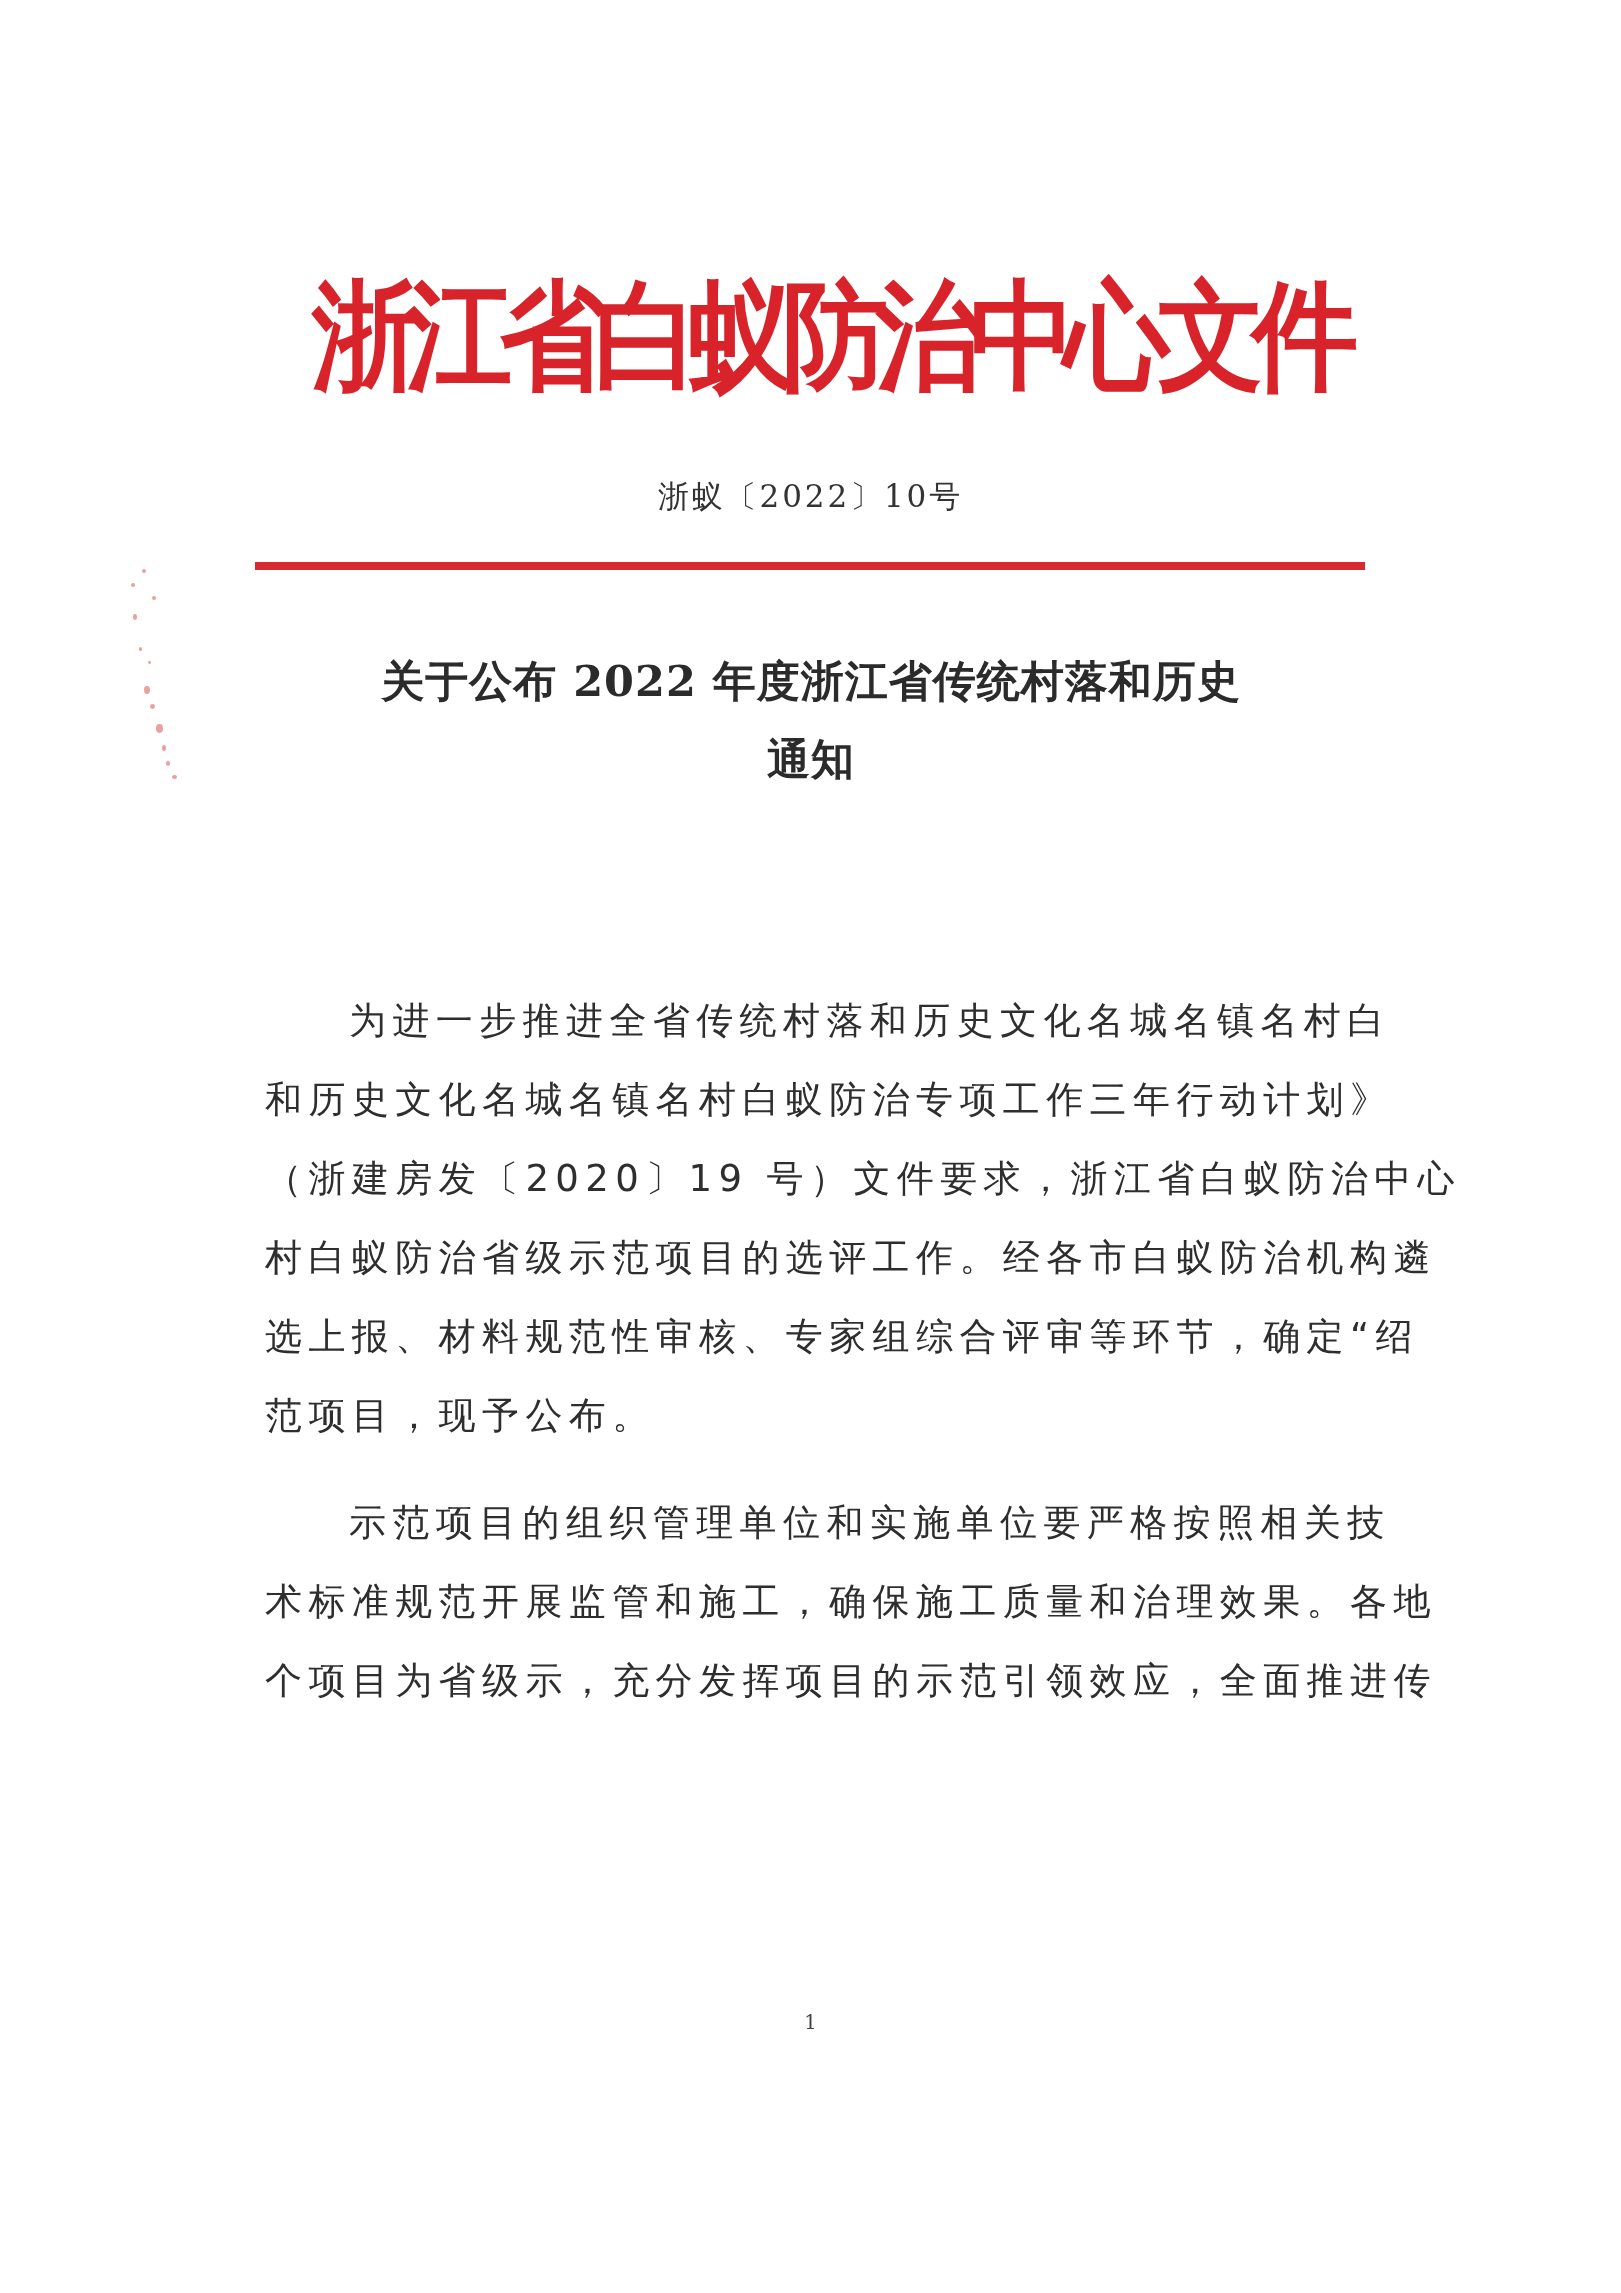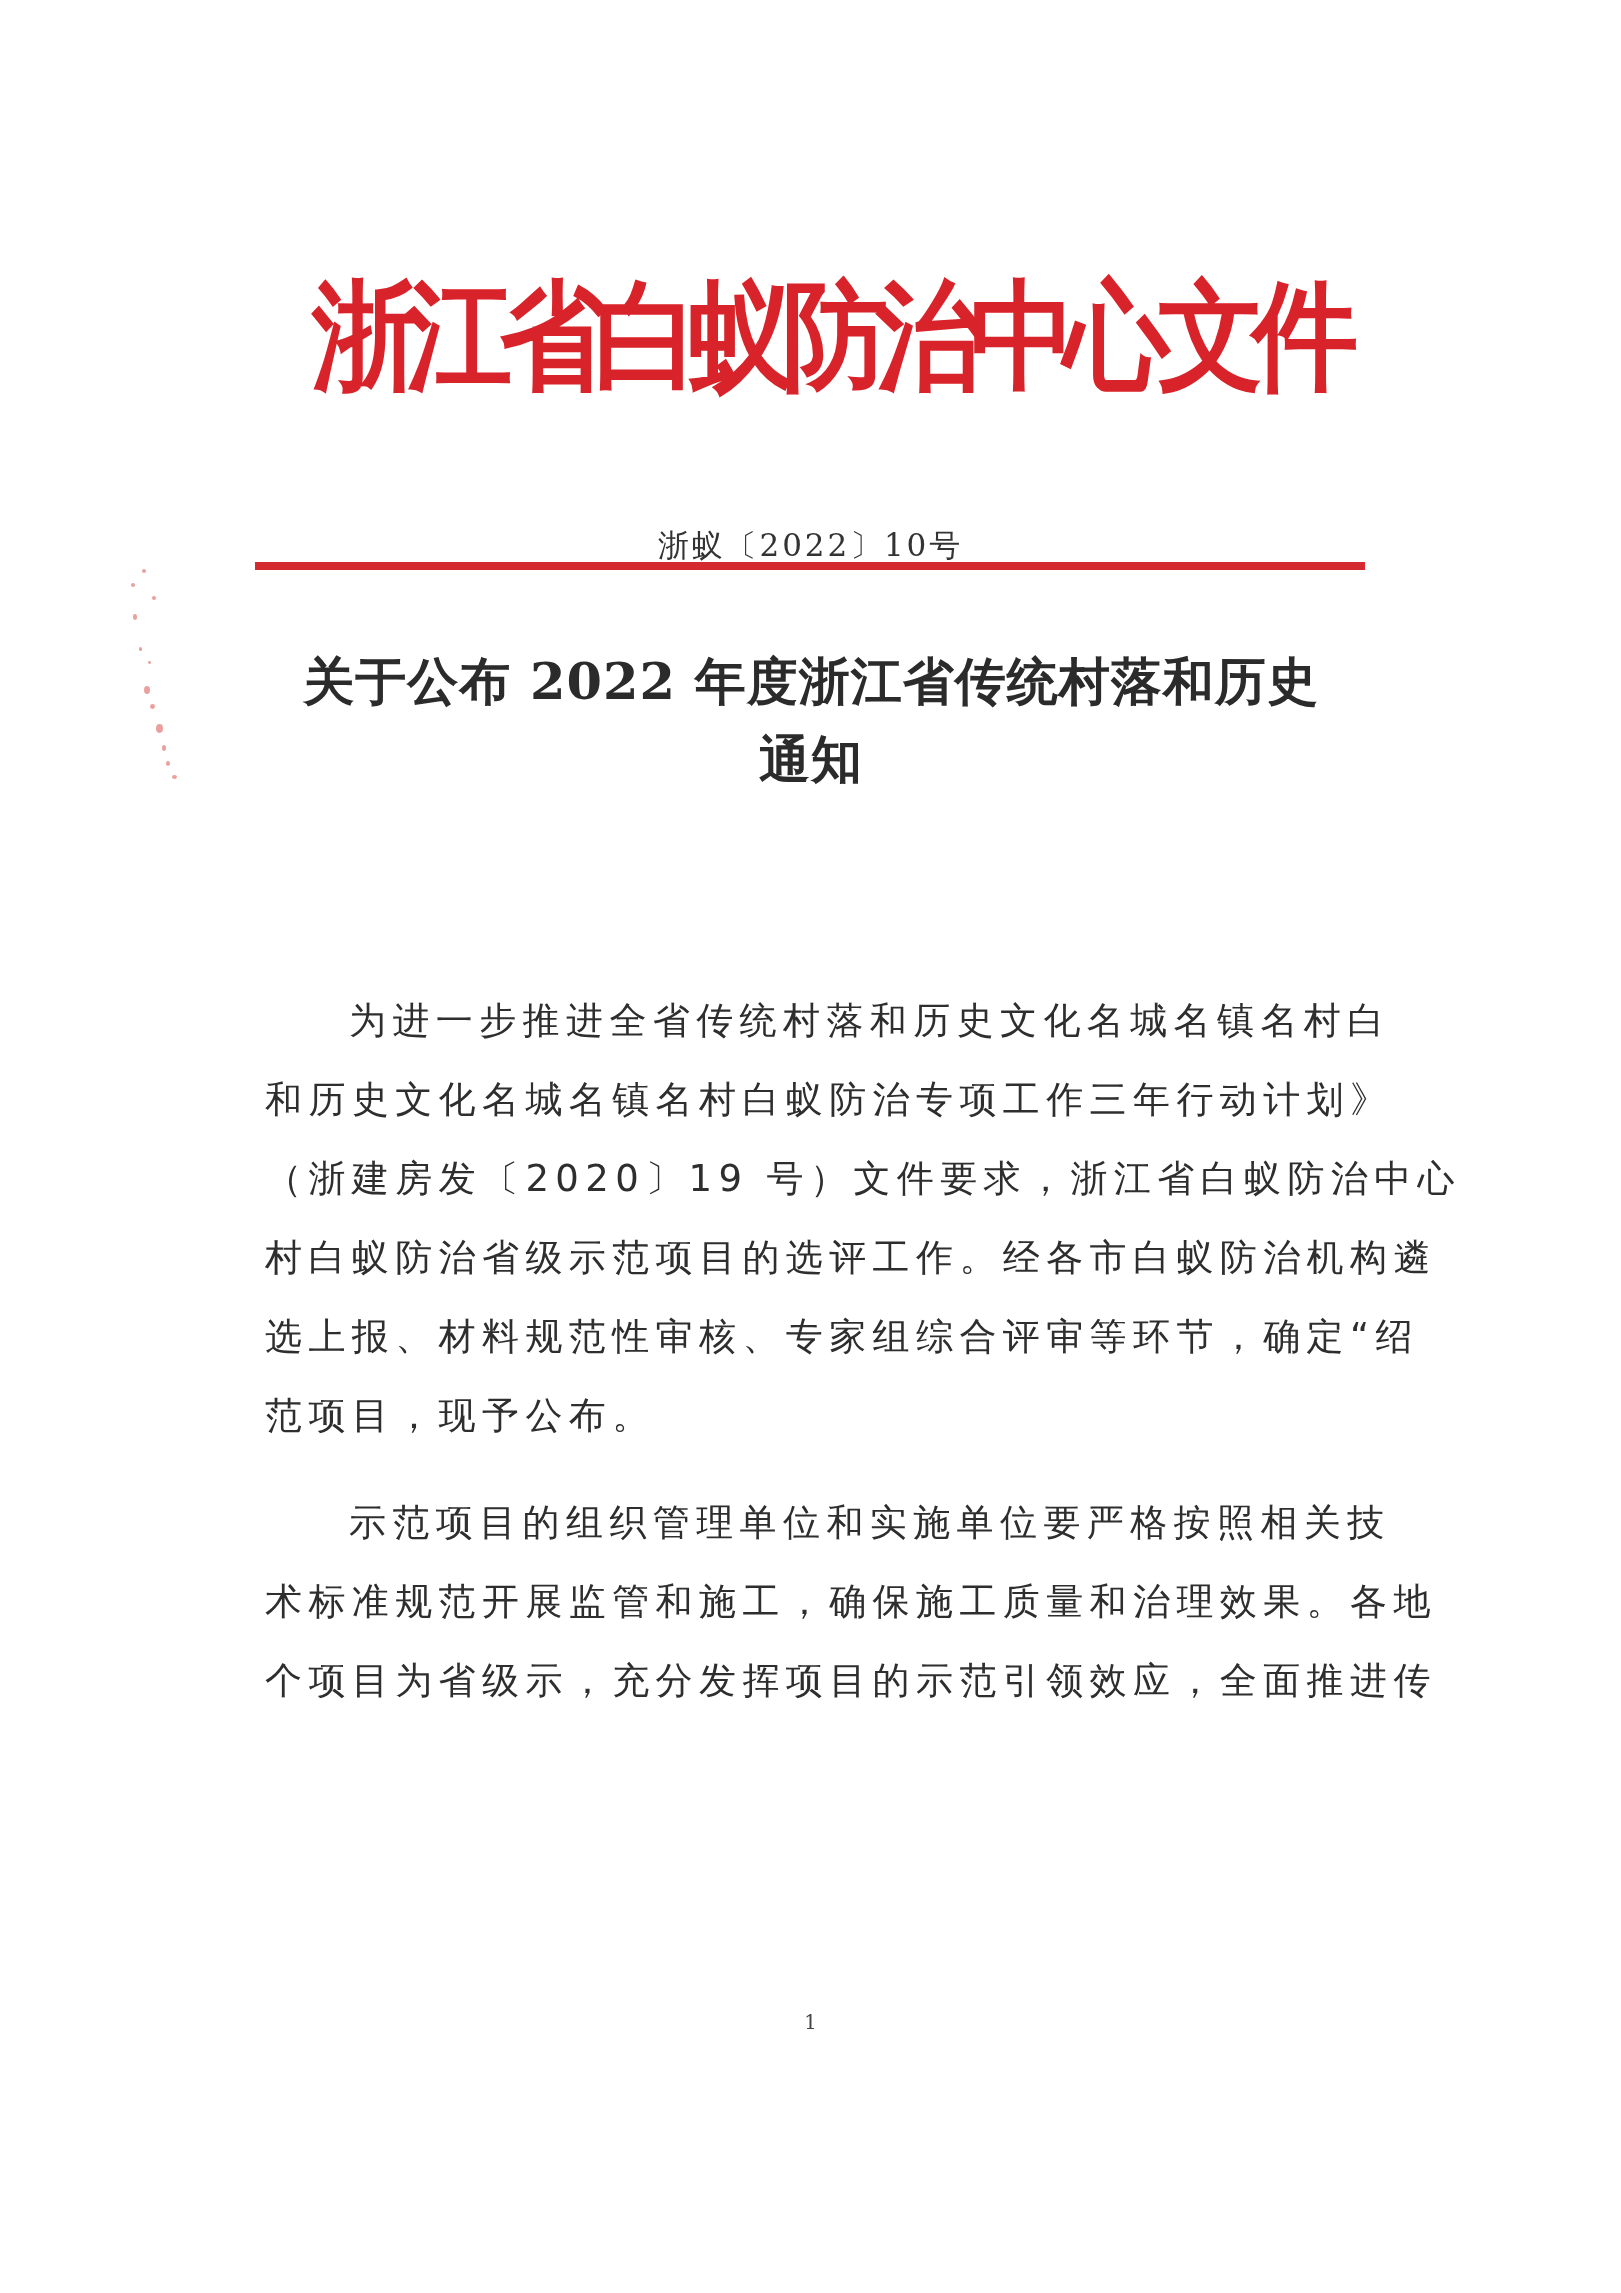--- a/index.html
+++ b/index.html
@@ -40,21 +40,21 @@
     .masthead span {
       display: inline-block;
       width: 94px;
       text-align: center;
       transform: scaleY(1.12);
     }
     .doc-number {
       position: absolute;
       left: 0;
       width: 1621px;
-      top: 524px;
+      top: 475px;
       text-align: center;
       font-size: 31px;
       line-height: 43px;
       letter-spacing: 2.9px;
       color: #333333;
       font-family: "DejaVu Serif", "Liberation Serif", serif;
     }
     .red-rule {
       position: absolute;
       left: 255px;
@@ -64,21 +64,21 @@
       background: #d42a30;
     }
     .title {
       position: absolute;
       left: 257px;
       top: 642px;
       width: 1108px;
       text-align: center;
       font-family: "DejaVu Serif", "Liberation Serif", serif;
       font-weight: bold;
-      font-size: 51px;
+      font-size: 43px;
       line-height: 78px;
       color: #2b2b2b;
     }
     .title .tline {
       display: block;
       white-space: nowrap;
       letter-spacing: 1px;
     }
     .body {
       position: absolute;

